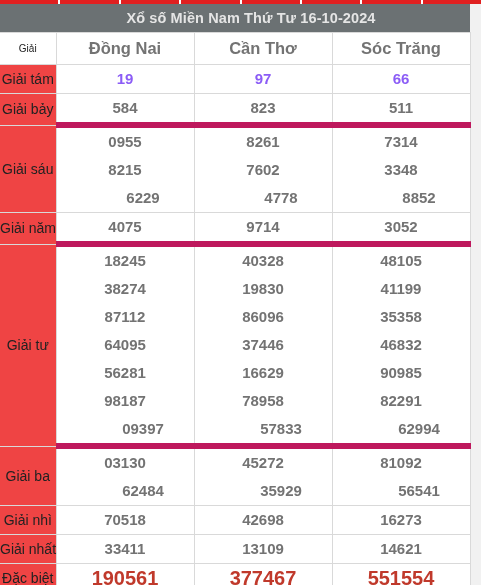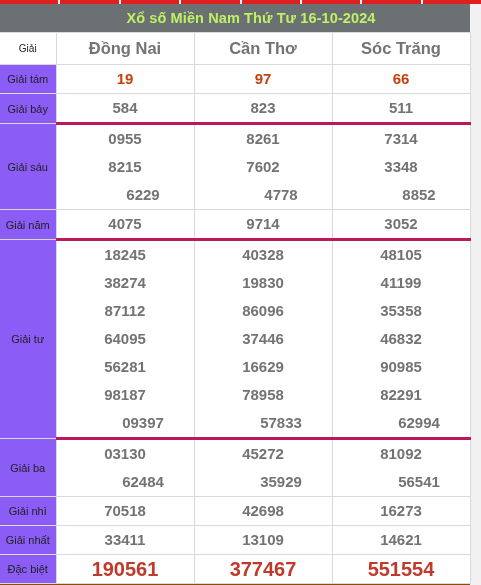--- a/index.html
+++ b/index.html
@@ -51,21 +51,21 @@
   .board {
     width: 470px;
     background: #ffffff;
     box-sizing: border-box;
   }
 
   
   .title-bar {
     height: 28px;
     background: #6b7173;
-    color: #bef264;
+    color: #e5e5e5;
     font-size: 14.5px;
     font-weight: bold;
     display: flex;
     align-items: center;
     justify-content: center;
     letter-spacing: 0.1px;
     box-sizing: border-box;
     padding-left: 32px;
   }
 
@@ -105,47 +105,47 @@
     background: #ffffff;
   }
   table.result thead th.prize-head {
     font-size: 10px;
     font-weight: normal;
     color: #222222;
   }
 
   
   td.prize-label {
-    font-size: 11px;
+    font-size: 14px;
     font-weight: normal;
     color: #222222;
-    background: #8b5cf6;
+    background: #ef4444;
     white-space: nowrap;
   }
 
   
   td.num {
     font-size: 15px;
     font-weight: bold;
     color: #737373;
     height: 28px;
     line-height: 28px;
     background: #ffffff;
   }
   td.num.highlight {
-    color: #c2410c;
+    color: #8b5cf6;
   }
   td.num.special {
     color: #c0392b;
     font-size: 20px;
   }
 
   
   tr.grp td.num { border-top: none; border-bottom: none; }
-  tr.grp-first td.num { border-top: 3px solid #be185d; border-bottom: none; }
+  tr.grp-first td.num { border-top: 6px solid #be185d; border-bottom: none; }
   tr.grp-last  td.num { border-top: none; border-bottom: 1px solid #d9d9d9; padding-left: 36px; }
 
   
   .bottom-bar {
     width: 470px;
     height: 10px;
     background: #8c4a0c;
   }
 </style>
 </head>

